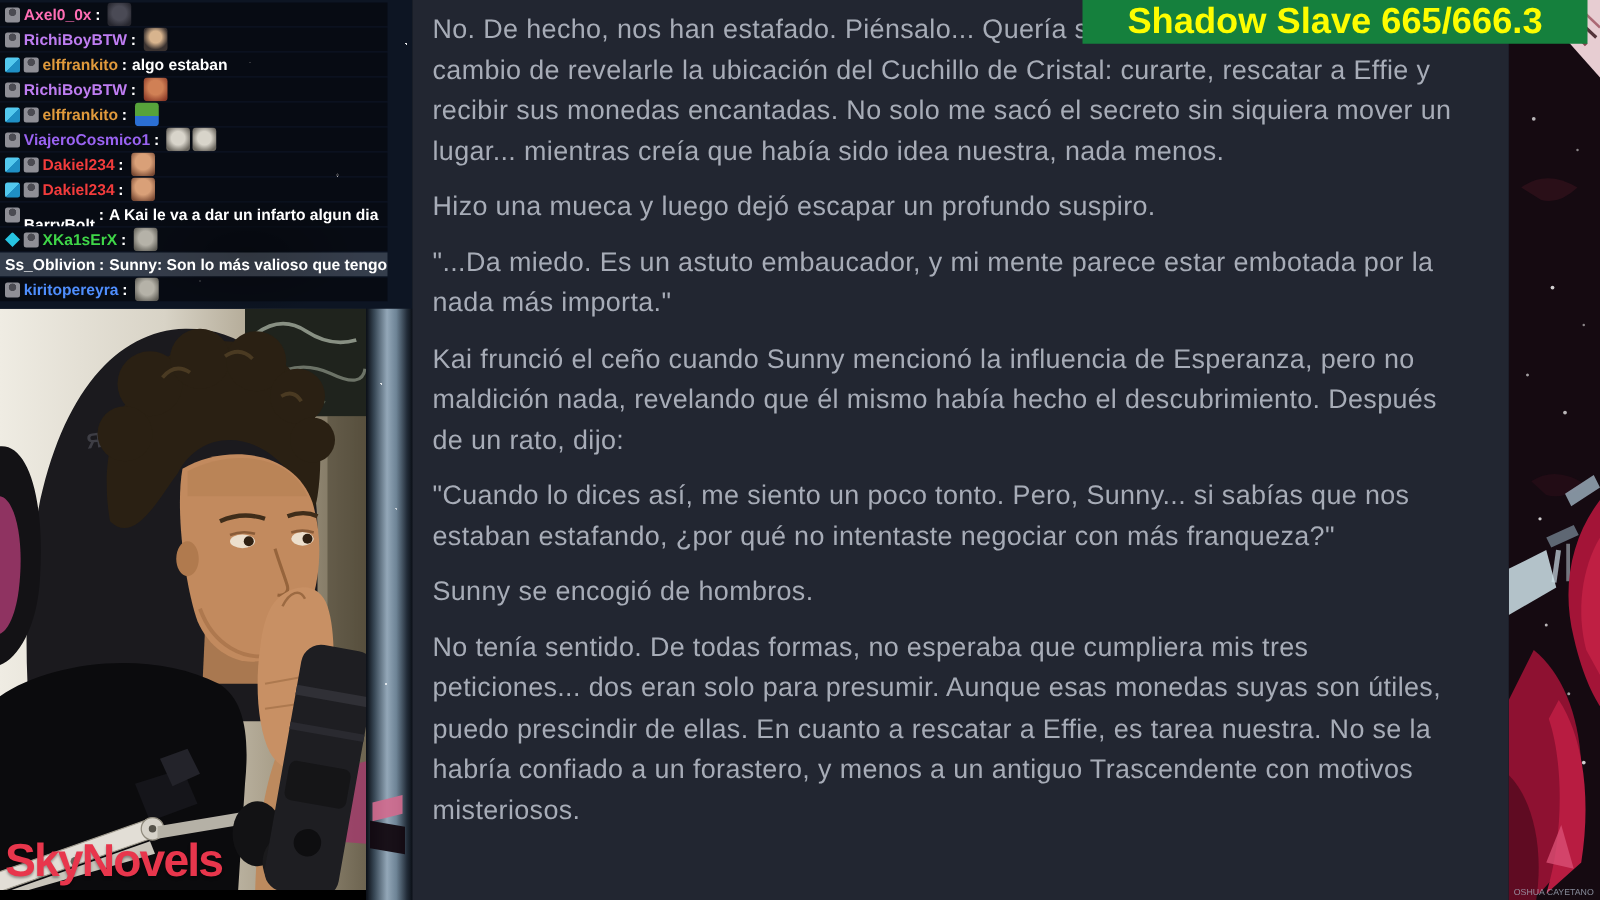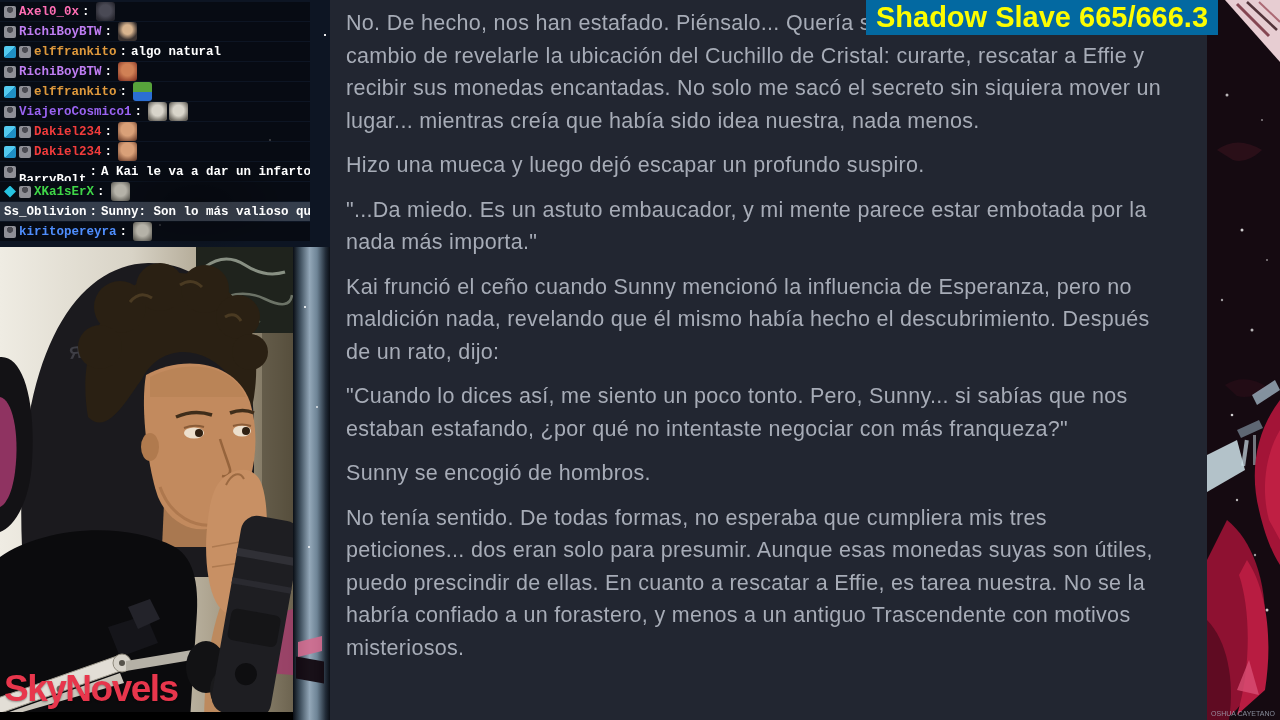--- a/index.html
+++ b/index.html
@@ -17,21 +17,21 @@
       radial-gradient(1.5px 1.5px at 200px 50px, rgba(255,255,255,.8) 50%, transparent 51%),
       radial-gradient(2.5px 2.5px at 270px 140px, rgba(255,255,255,.85) 50%, transparent 51%),
       radial-gradient(1.5px 1.5px at 70px 180px, rgba(255,255,255,.6) 50%, transparent 51%),
       radial-gradient(2px 2px at 160px 225px, rgba(255,255,255,.75) 50%, transparent 51%);
     background-size:auto,auto,300px 260px,300px 260px,300px 260px,300px 260px,300px 260px,300px 260px;}
 
   
   .chat{position:absolute;left:0;top:2px;width:310px;}
   .chat-row{height:19px;margin-bottom:1px;background:rgba(6,9,15,.78);
     display:flex;align-items:center;padding:0 0 0 4px;box-sizing:border-box;
-    font-size:12.5px;font-weight:bold;color:#fff;white-space:nowrap;overflow:hidden;font-family:Liberation Mono, monospace;}
+    font-size:12.5px;font-weight:bold;color:#fff;white-space:nowrap;overflow:hidden;}
   .chat-row.hl{background:rgba(140,150,165,.32);}
   .sep{margin:0 4px 0 3px;color:#fff;}
   .badge{display:inline-block;width:12px;height:12px;border-radius:2px;margin-right:3px;flex:0 0 auto;}
   .badge.viewer{background:radial-gradient(circle at 50% 32%, #4b4b52 28%, #8f8f96 32%, #8f8f96 100%);}
   .badge.sub{background:linear-gradient(135deg,#53c9ef 50%,#1f8fc4 50%);}
   .badge.gem{background:#27c4e2;clip-path:polygon(50% 0,100% 50%,50% 100%,0 50%);border-radius:0;}
   .emote{display:inline-block;width:19px;height:19px;border-radius:3px;margin-left:2px;flex:0 0 auto;}
   .em-dark{background:radial-gradient(circle at 50% 45%,#4a4a55 40%,#26262e 80%);}
   .em-pray{background:radial-gradient(circle at 50% 40%,#d8b48e 32%,#3a3230 68%);}
   .em-redface{background:radial-gradient(circle at 50% 42%,#d08055 40%,#8d3b28 85%);}
@@ -60,21 +60,21 @@
 
   
   .reader{position:absolute;left:330px;top:0;width:877px;height:720px;
     background:#222631;overflow:hidden;box-sizing:border-box;
     padding:7px 38px 0 16px;}
   .reader p{margin:0 0 12px 0;}
   .reader .ln{font-size:21.5px;line-height:32.5px;letter-spacing:.3px;color:#a7acb7;
     white-space:nowrap;}
 
   
-  .title-box{position:absolute;left:866px;top:0;width:352px;height:35px;background:#0369a1;
+  .title-box{position:absolute;left:866px;top:0;width:404px;height:35px;background:#15803d;
     display:flex;align-items:center;justify-content:center;z-index:6;}
   .title-box span{font-size:29px;font-weight:bold;letter-spacing:0;white-space:nowrap;}
 
   
   .right-art{position:absolute;left:1207px;top:0;width:73px;height:720px;}
 </style>
 </head>
 <body>
 
 <div class="stage">
@@ -95,21 +95,21 @@
         <span style="color: rgb(191, 125, 242);">RichiBoyBTW</span>
         <span class="sep">:</span>
         <span class="emote em-pray"></span>
       </div>
 
       <div class="chat-row">
         <span class="badge sub"></span>
         <span class="badge viewer"></span>
         <span style="color: rgb(224, 154, 60);">elffrankito</span>
         <span class="sep">:</span>
-        <span>algo natural</span>
+        <span>algo estaban</span>
       </div>
 
       <div class="chat-row">
         <span class="badge viewer"></span>
         <span style="color: rgb(191, 125, 242);">RichiBoyBTW</span>
         <span class="sep">:</span>
         <span class="emote em-redface"></span>
       </div>
 
       <div class="chat-row">

